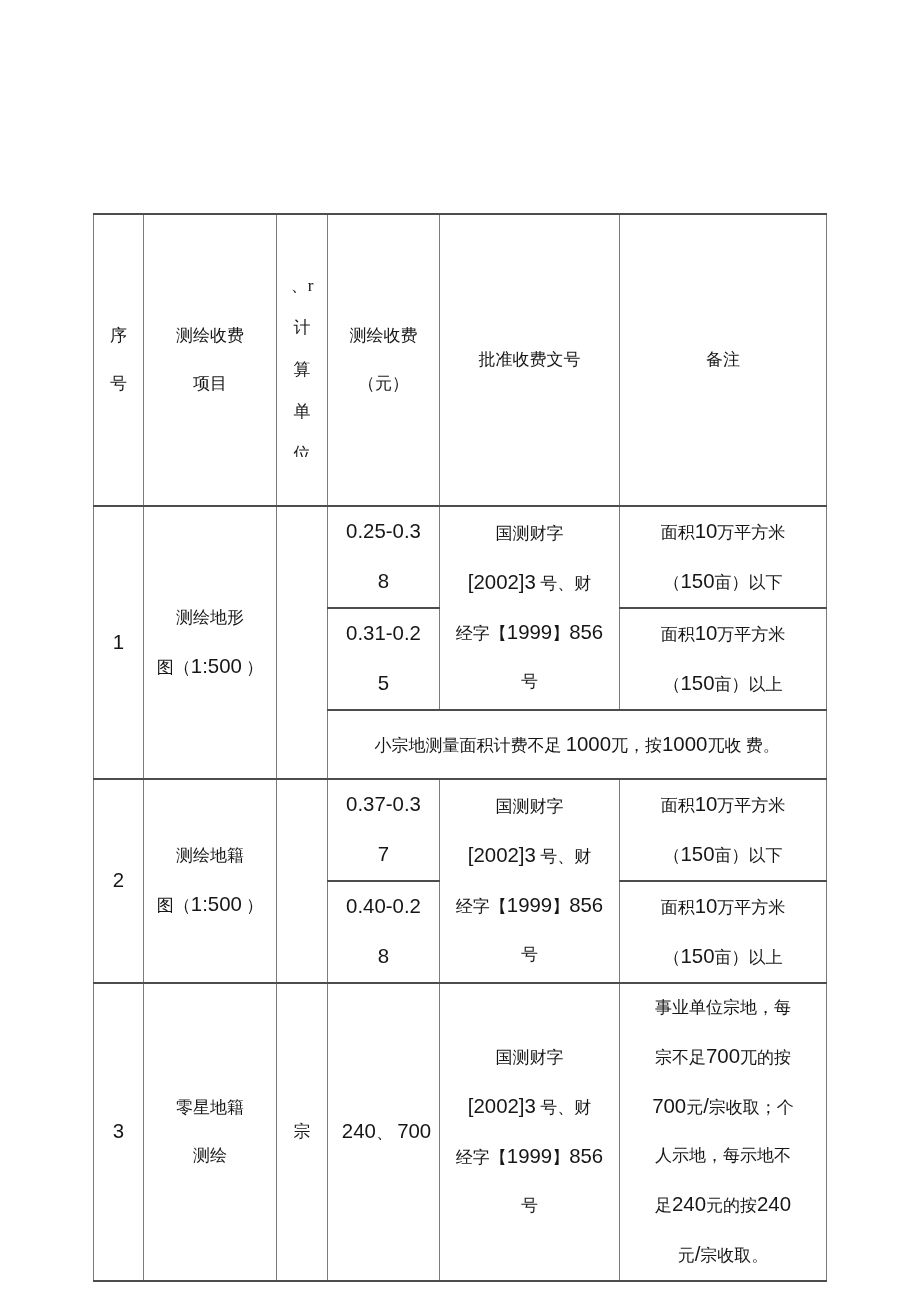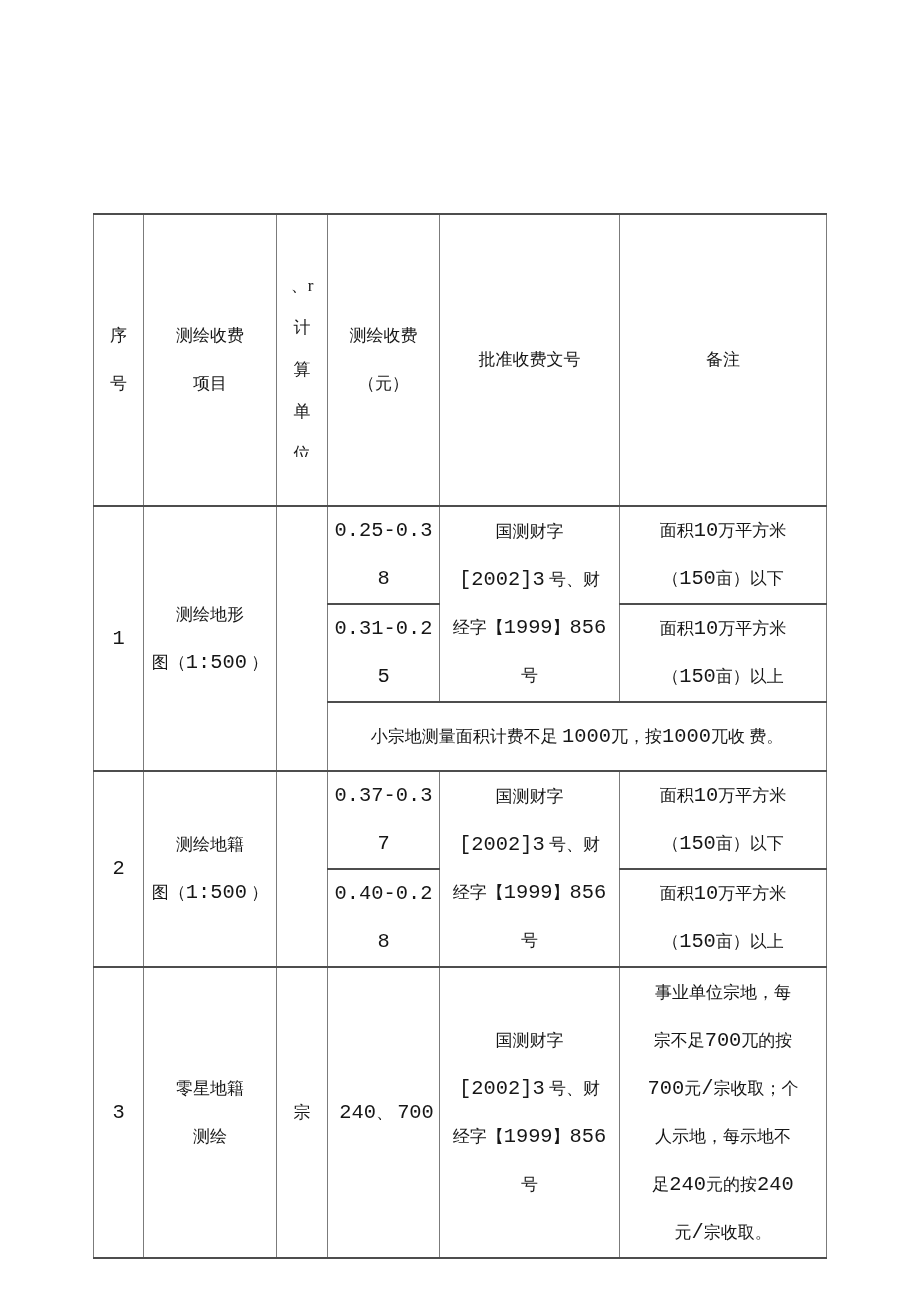--- a/index.html
+++ b/index.html
@@ -35,21 +35,21 @@
     font-weight:normal;
     font-size:17px;
     line-height:48px;
     text-align:center;
     vertical-align:middle;
     white-space:pre-line;
     padding:0;
     overflow:hidden;
   }
   .num{
-    font-family:Liberation Mono, monospace;
+    font-family:Liberation Sans, sans-serif;
     font-size:1.2em;
   }
   .left{text-align:left;padding-left:7px;margin-top:48px;}
   .pad8{text-align:left;padding-left:8px;}
   .unit-head{vertical-align:top;}
   .unit-head .uh-inner{
     height:192px;overflow:hidden;
     line-height:42px;padding-top:2px;text-align:center;
   }
   .unit-cell{font-size:22px;}

